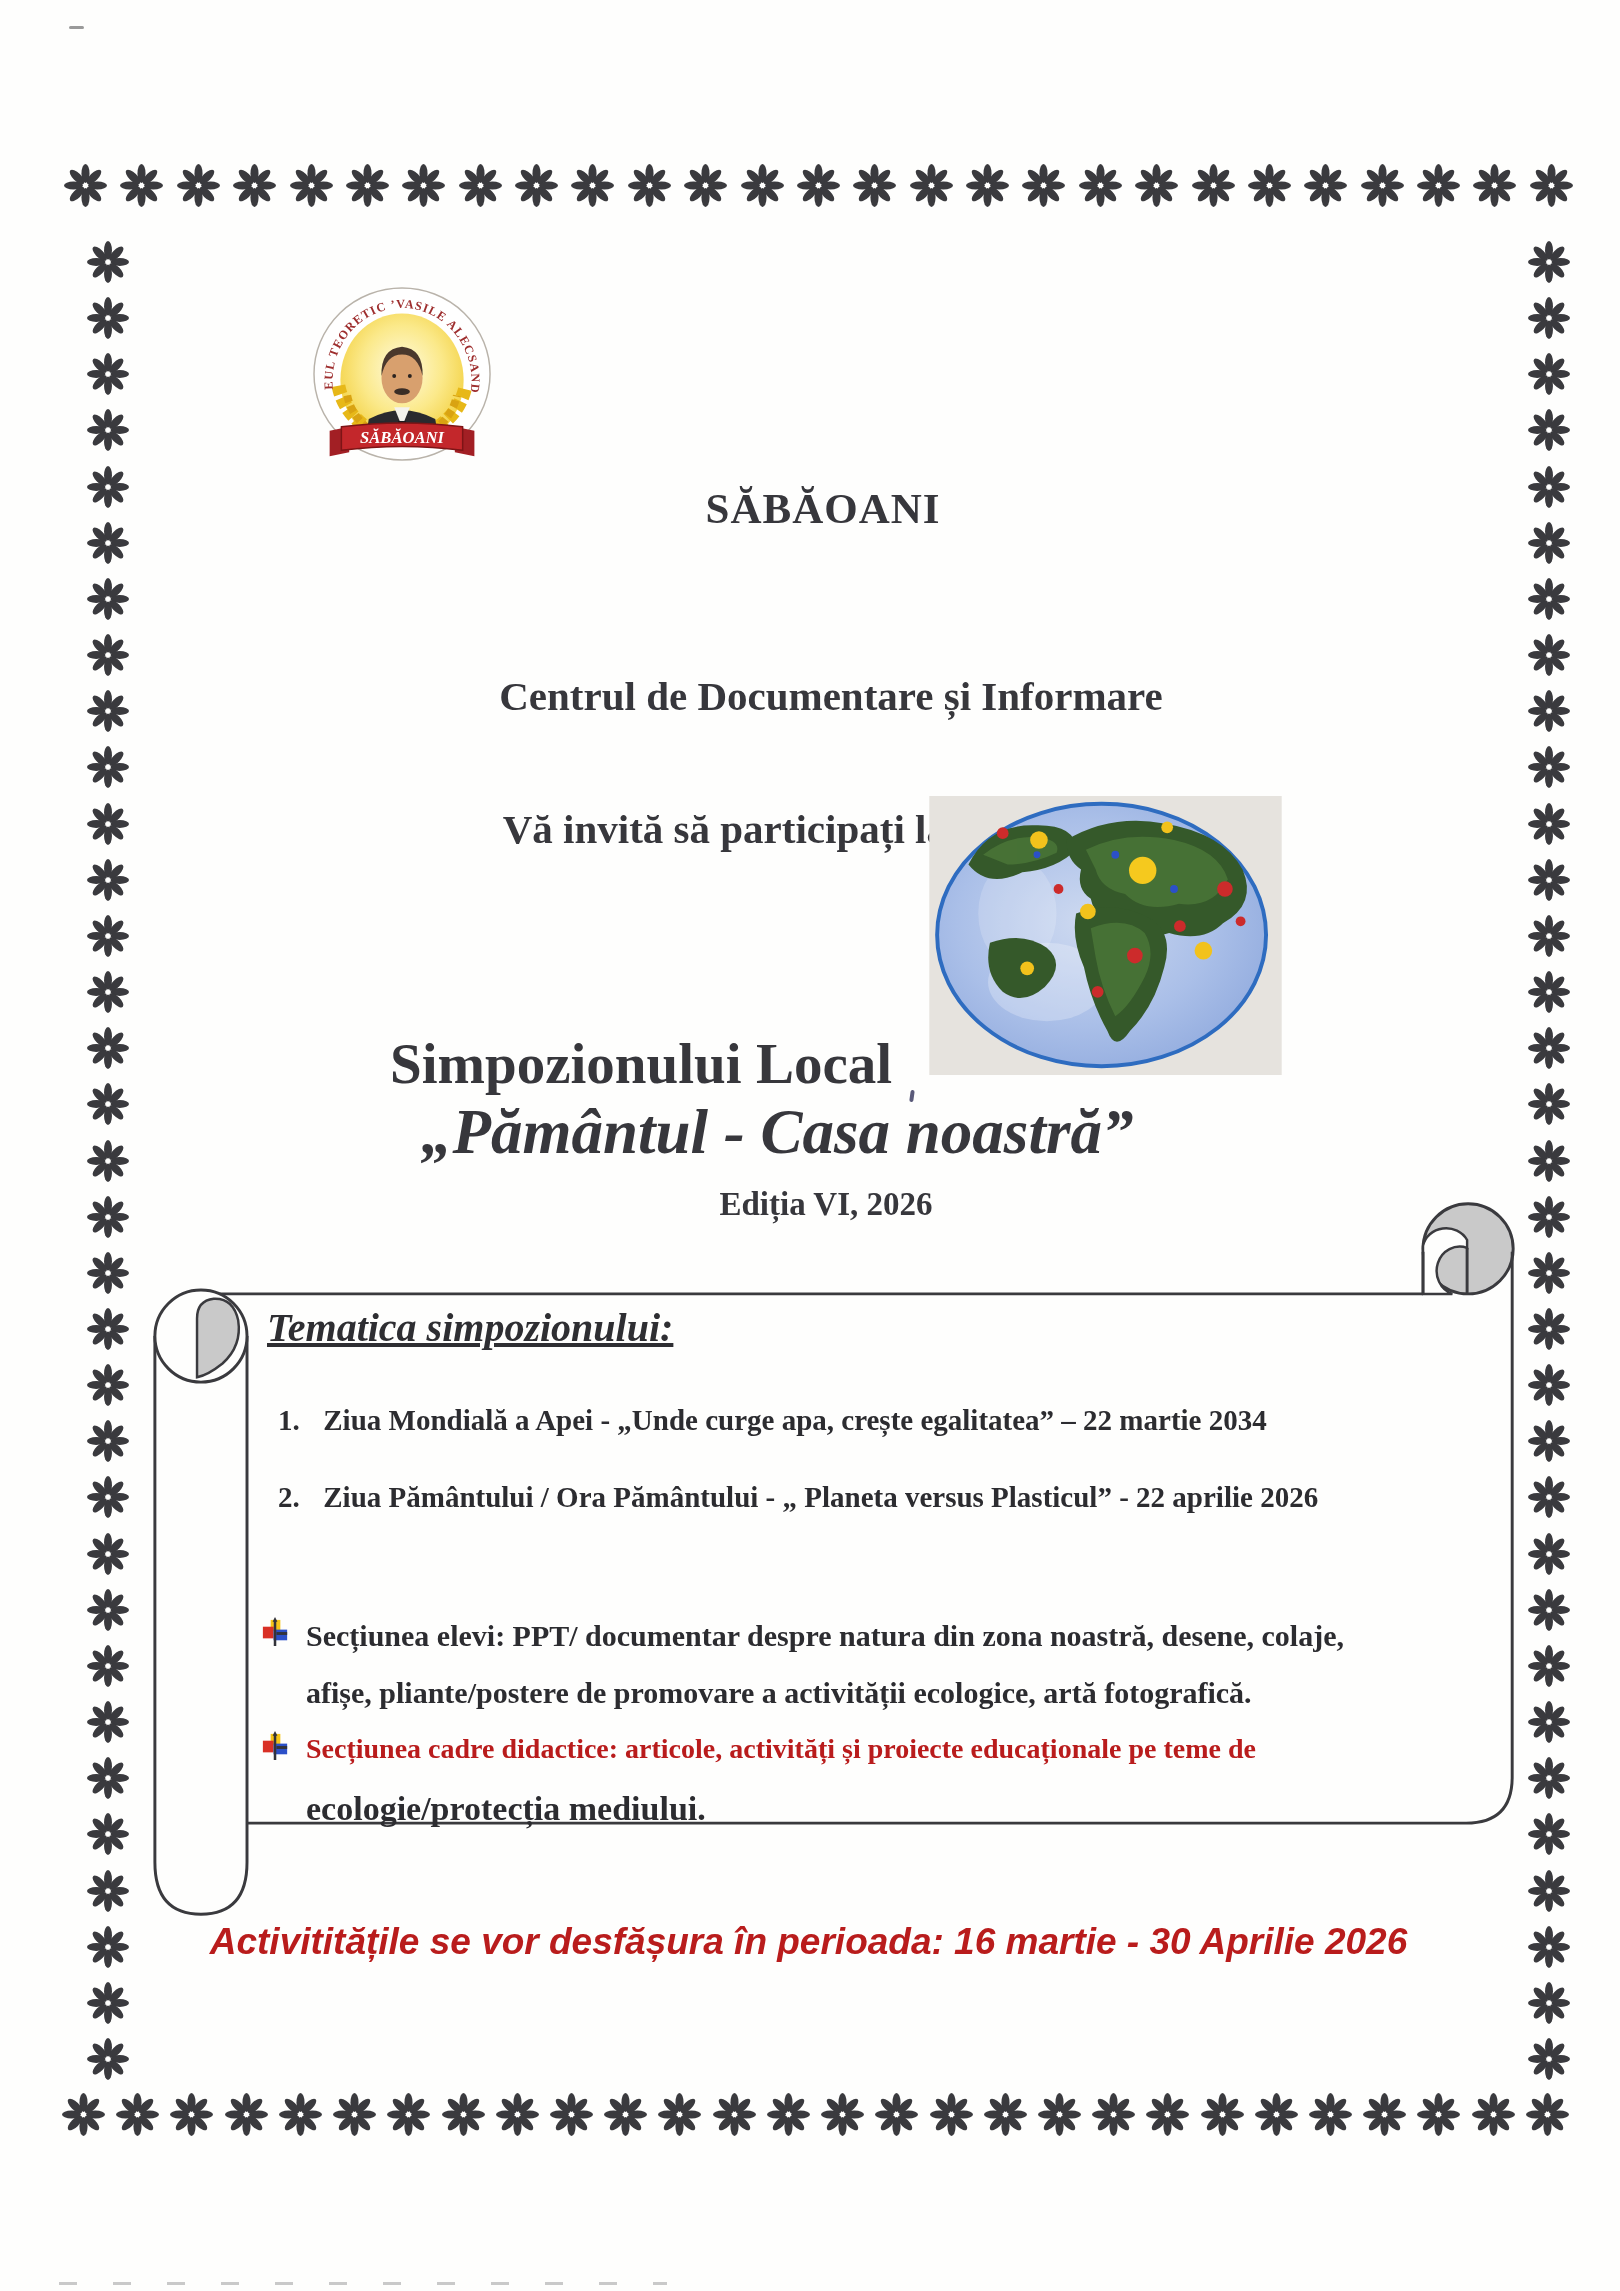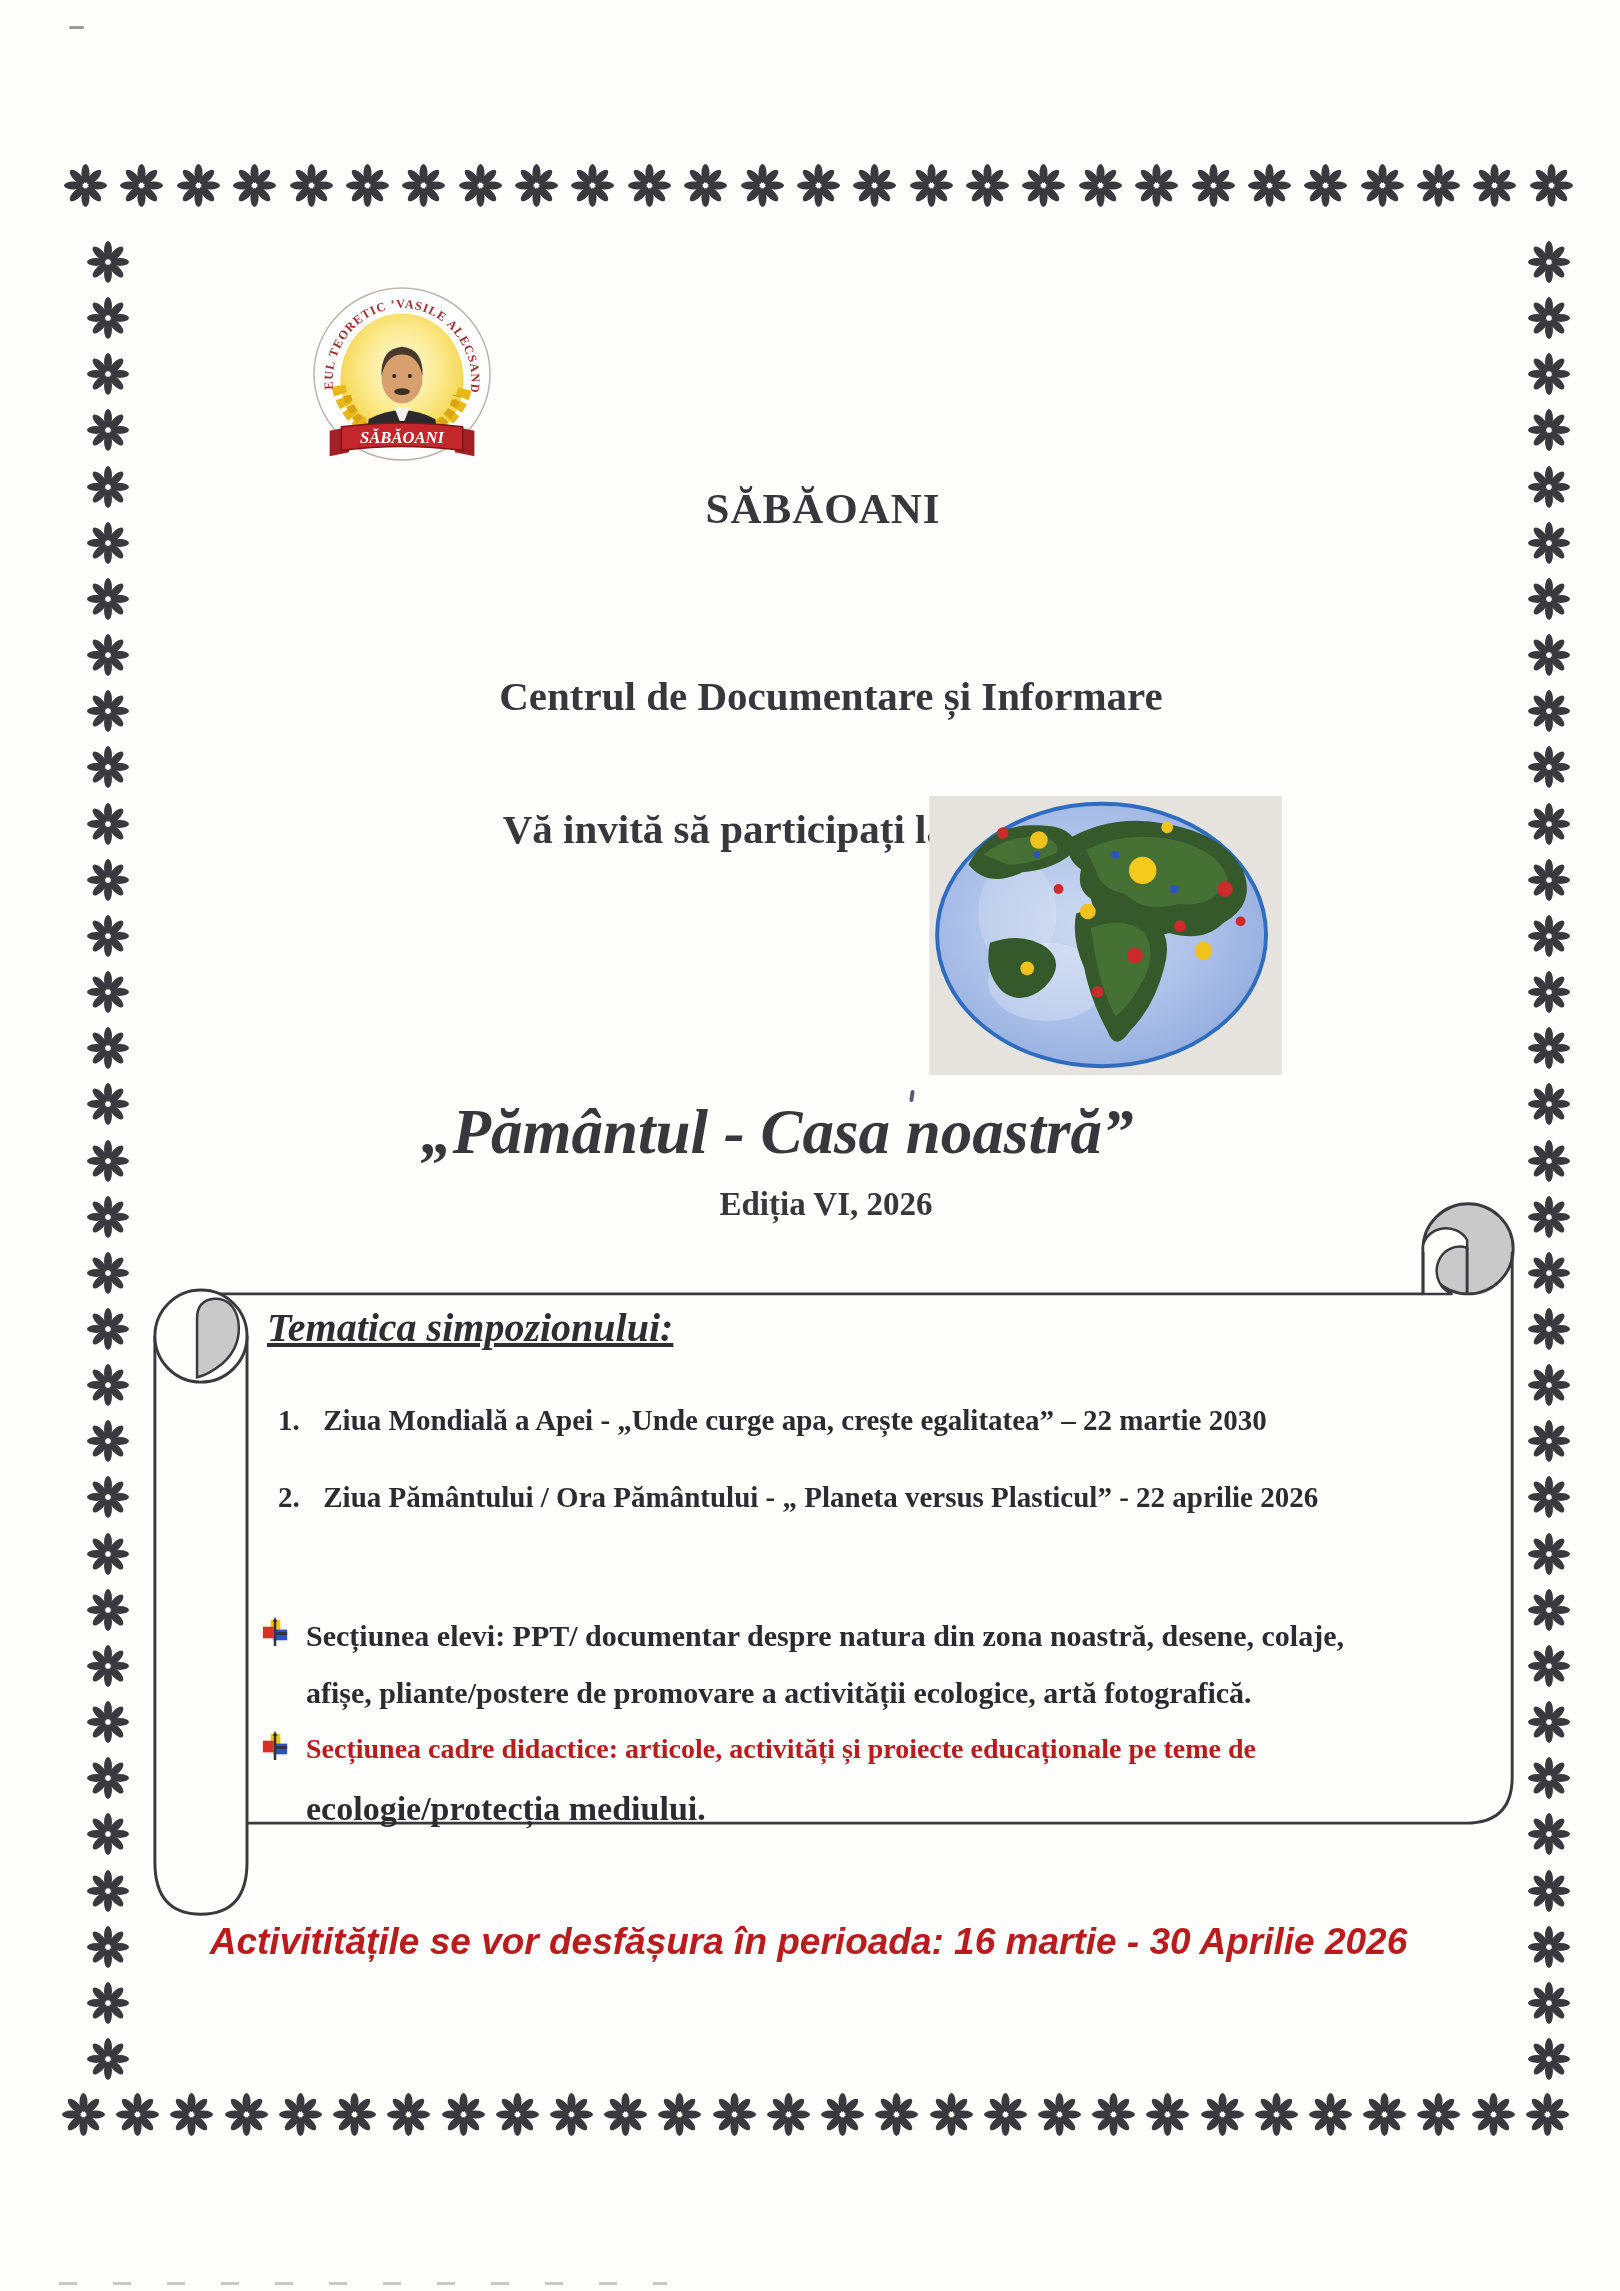--- a/index.html
+++ b/index.html
@@ -1579,20 +1579,21 @@
         <circle cx="172" cy="200" r="6" fill="#cc2b2b"></circle>
         <circle cx="132" cy="95" r="5" fill="#cc2b2b"></circle>
         <circle cx="318" cy="128" r="5" fill="#cc2b2b"></circle>
         <circle cx="190" cy="60" r="4" fill="#2b50c8"></circle>
         <circle cx="250" cy="95" r="4" fill="#2b50c8"></circle>
         <circle cx="110" cy="60" r="3.5" fill="#2b50c8"></circle>
       </g>
     </svg>
   </div>
 
+  <div class="abs doc-text" style="left:390px;top:1031px;font-size:57px;">Simpozionului  Local</div>
   <div class="abs doc-text" style="left:421px;top:1096px;font-size:63px;font-style:italic;">„Pământul  - Casa noastră”</div>
   <div class="abs doc-text centered" style="left:826px;top:1186px;font-size:33px;">Ediția VI, 2026</div>
 
   <div class="abs" style="left:137px;top:1191px;width:1397px;height:735px;">
     <svg width="1397" height="735" viewBox="0 0 1425 750">
       <g stroke="#3a3a3e" stroke-width="3" fill="none">
 
         <path d="M 84,105 H 1312 V 59 H 1403 V 598 Q 1403,645 1356,645 H 112 V 105 Z" fill="#fefefd" stroke="none"></path>
 
         <circle cx="1358" cy="59" r="46" fill="#c9c9c9"></circle>
@@ -1607,21 +1608,21 @@
         <circle cx="65" cy="148" r="47" fill="#fefefd"></circle>
         <path d="M 61,190 L 61,130 Q 61,112 78,110 Q 98,109 103,132 Q 107,158 87,176 Q 72,188 61,190 Z" fill="#c9c9c9" stroke-width="2.5"></path>
       </g>
     </svg>
   </div>
 
   <div class="abs doc-text" style="left:267px;top:1304px;font-size:40px;font-style:italic;text-decoration:underline;color:#2e2e32;">Tematica simpozionului:</div>
 
   <div class="abs doc-text item-row" style="left:278px;top:1404px;font-size:29px;color:#2c2c30;">
     <span>1.</span>
-    <span>Ziua Mondială a Apei - „Unde curge apa, crește egalitatea”  – 22 martie 2030</span>
+    <span>Ziua Mondială a Apei - „Unde curge apa, crește egalitatea”  – 22 martie 2034</span>
   </div>
   <div class="abs doc-text item-row" style="left:278px;top:1481px;font-size:29px;color:#2c2c30;">
     <span>2.</span>
     <span>Ziua Pământului / Ora Pământului - „ Planeta versus Plasticul” -  22 aprilie 2026</span>
   </div>
 
   <div class="abs" style="left:259px;top:1617px;width:33px;height:33px;">
     <svg width="33" height="33" viewBox="0 0 34 34">
       <rect x="12" y="3" width="10" height="11" fill="#f5c518"></rect>
       <rect x="4" y="10" width="11" height="12" fill="#d93025"></rect>

